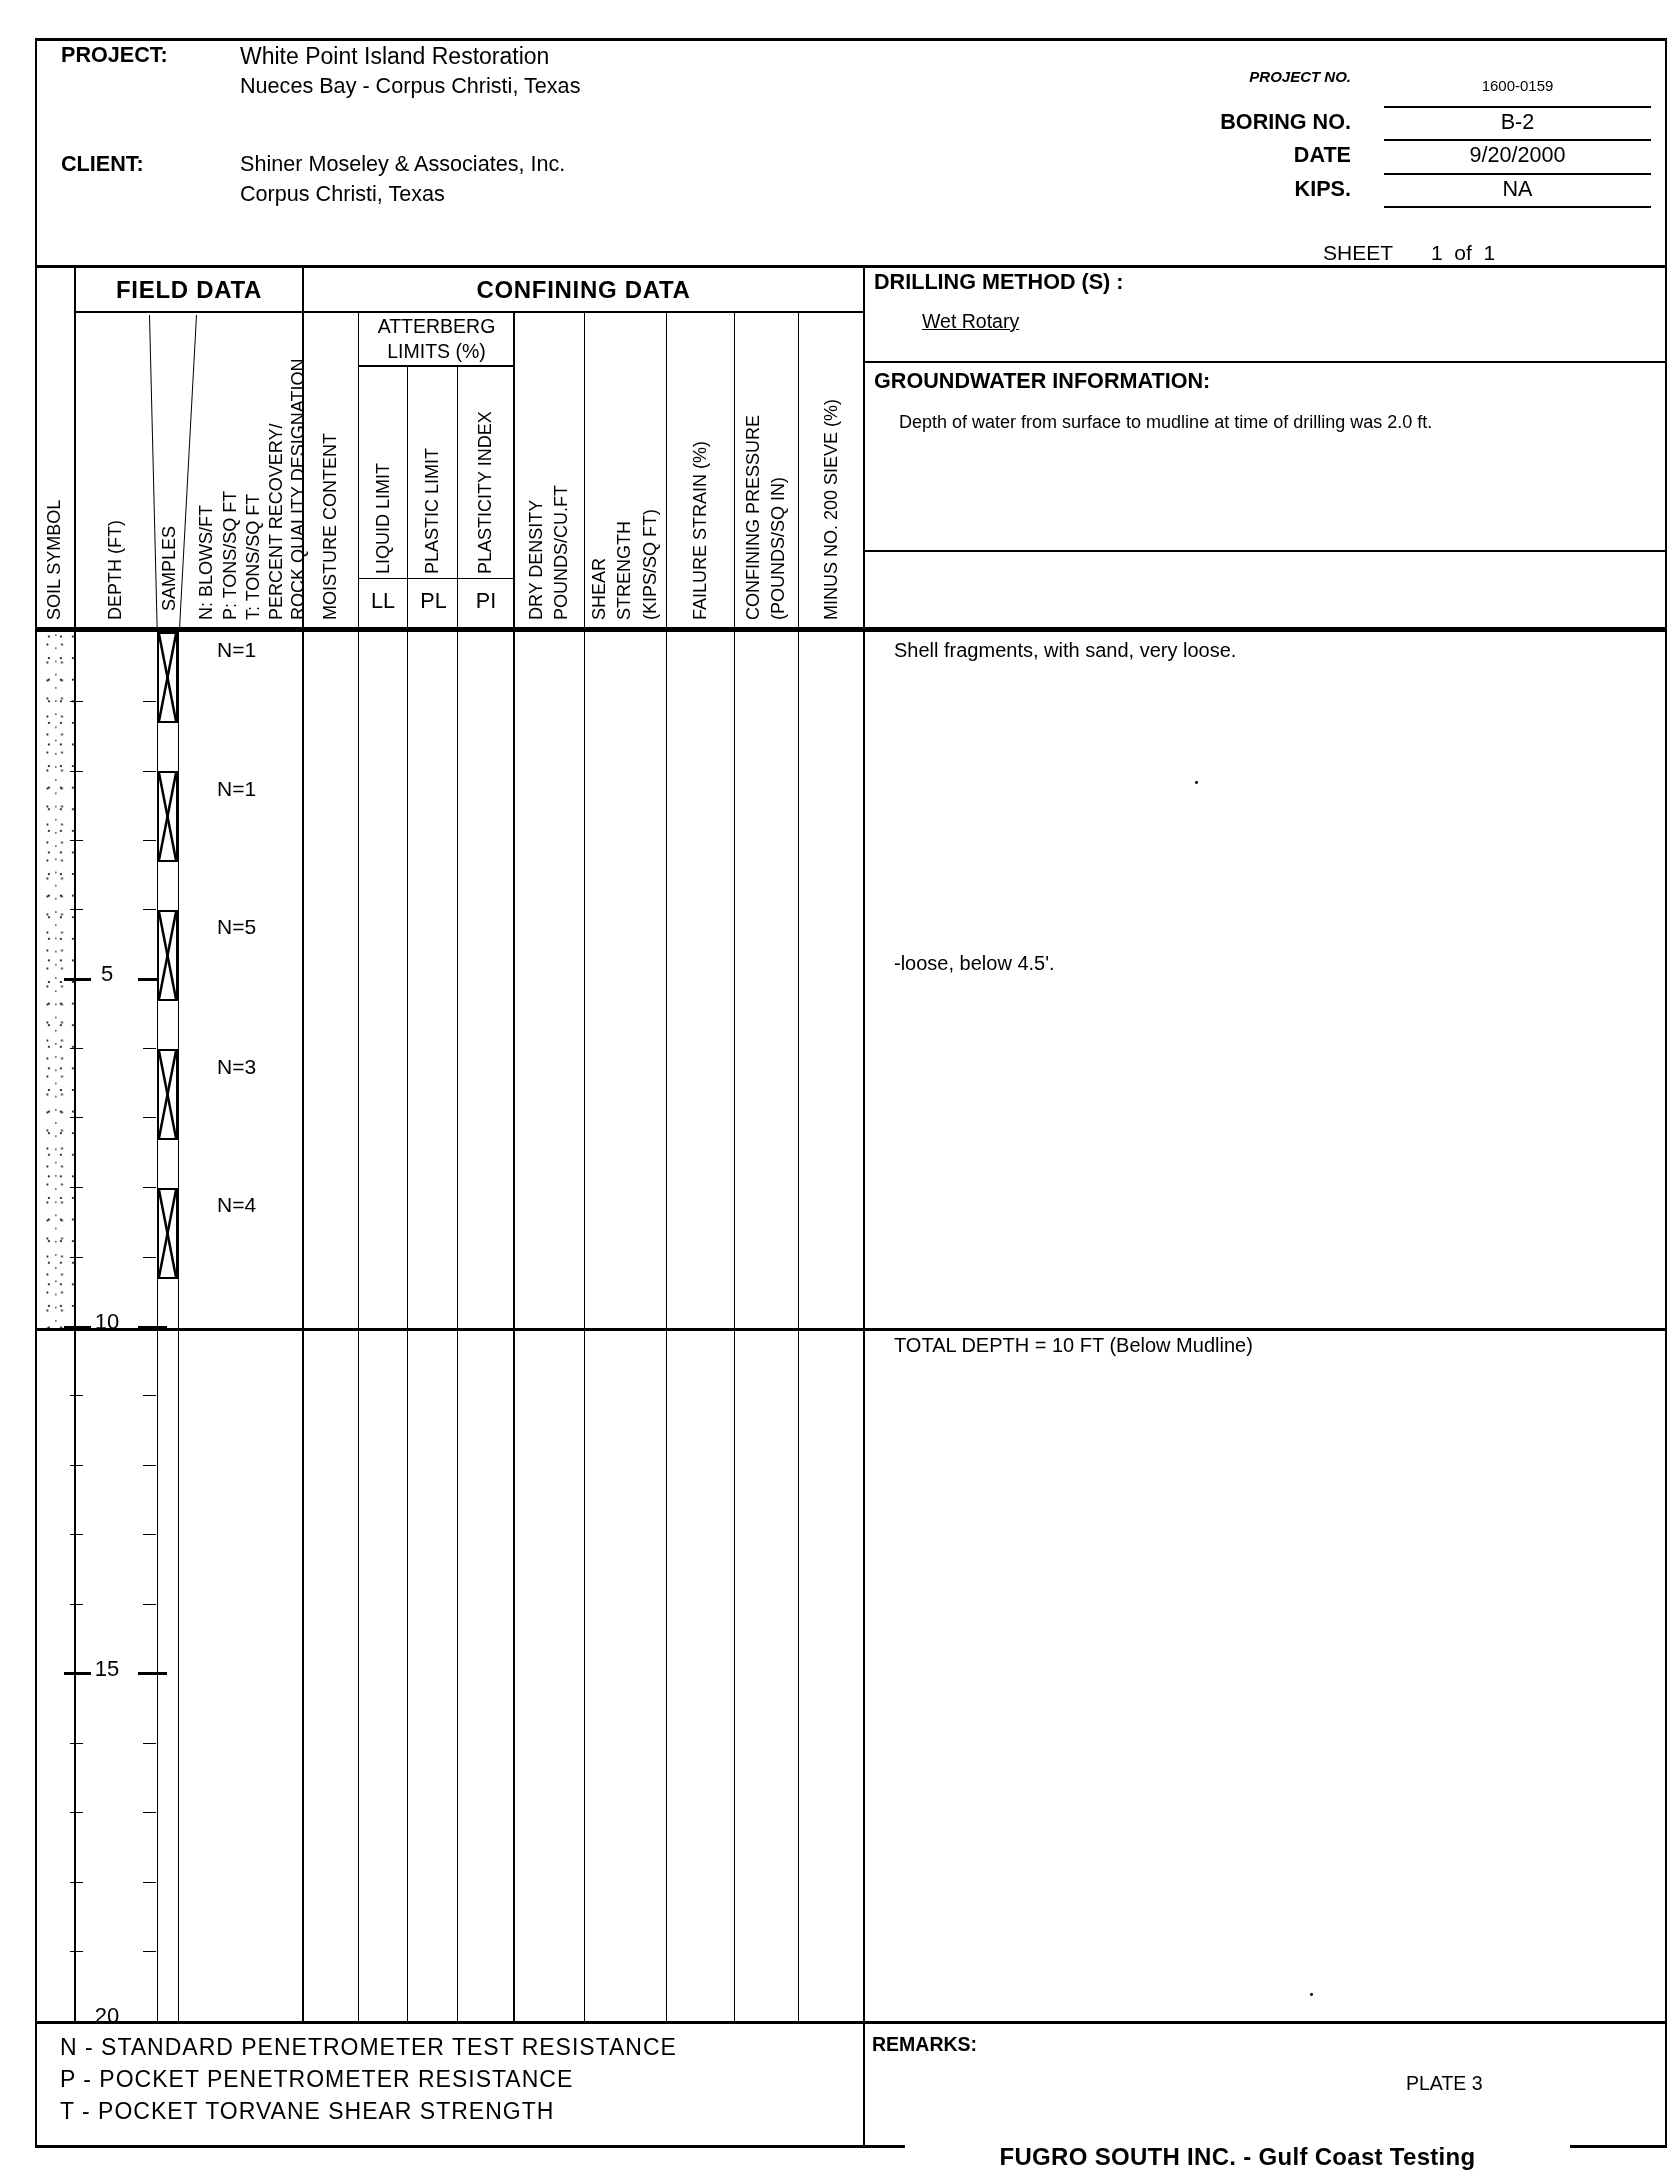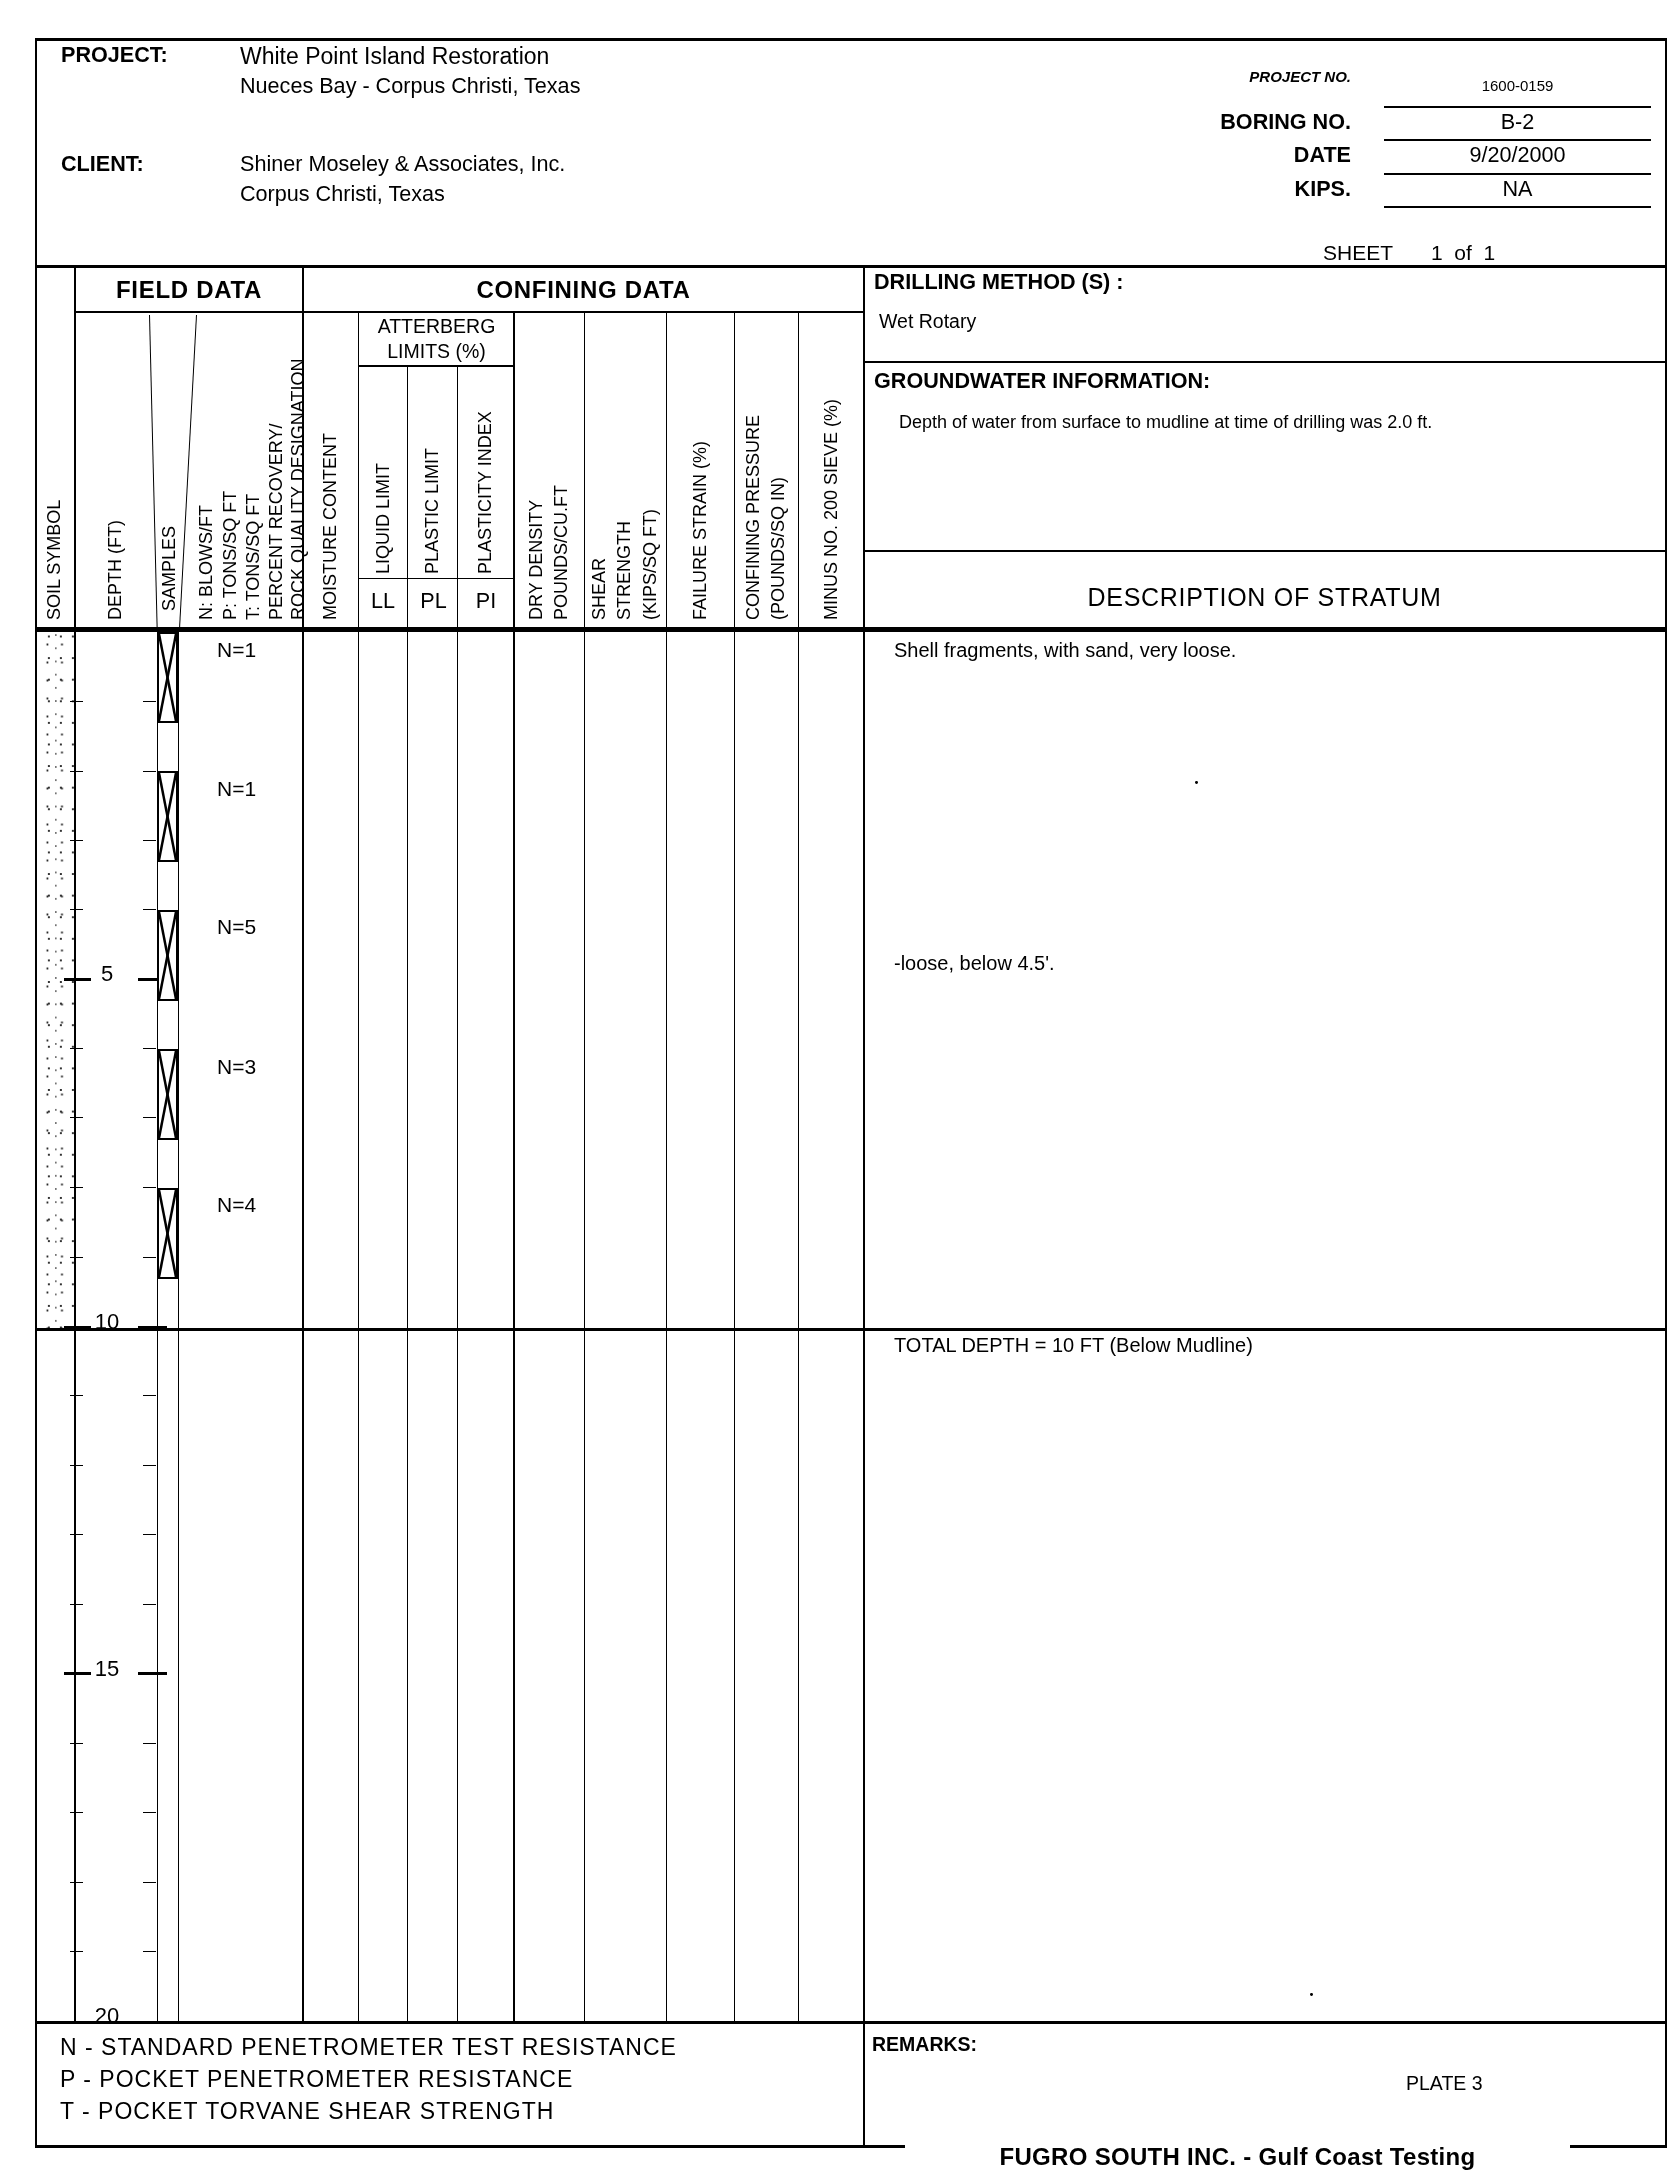--- a/index.html
+++ b/index.html
@@ -109,26 +109,25 @@
   <div class="vtext" style="left:691px;top:620px;">FAILURE STRAIN (%)</div>
   <div class="vtext" style="left:744px;top:620px;">CONFINING PRESSURE</div>
   <div class="vtext" style="left:769px;top:620px;">(POUNDS/SQ IN)</div>
   <div class="vtext" style="left:822px;top:620px;">MINUS NO. 200 SIEVE (%)</div>
 
   <div class="txt ctr" style="left:359px;top:589px;width:48px;font-size:21.6px;">LL</div>
   <div class="txt ctr" style="left:409px;top:589px;width:49px;font-size:21.6px;">PL</div>
   <div class="txt ctr" style="left:459px;top:589px;width:54px;font-size:21.6px;">PI</div>
 
   <div class="txt b" style="left:874px;top:270px;font-size:21.6px;">DRILLING METHOD (S) :</div>
-  <div class="txt" style="left:879px;top:310px;font-size:19.5px;">Wet Rotary</div>
+  <div class="txt" style="left:922px;top:310px;font-size:19.5px;text-decoration:underline;">Wet Rotary</div>
   <div class="hline" style="left:863px;top:361px;width:802px;height:2.1px;"></div>
   <div class="txt b" style="left:874px;top:369px;font-size:21.6px;">GROUNDWATER INFORMATION:</div>
   <div class="txt" style="left:899px;top:412px;font-size:18px;">Depth of water from surface to mudline at time of drilling was 2.0 ft.</div>
   <div class="hline" style="left:863px;top:550px;width:802px;height:2.1px;"></div>
-  <div class="txt ctr" style="left:865px;top:583px;width:799px;font-size:25px;letter-spacing:0.7px;">DESCRIPTION OF STRATUM</div>
 
   <div class="txt" style="left:894px;top:639px;font-size:20px;">Shell fragments, with sand, very loose.</div>
   <div class="txt" style="left:894px;top:952px;font-size:20px;">-loose, below 4.5'.</div>
   <div class="txt" style="left:894px;top:1334px;font-size:20px;">TOTAL DEPTH = 10 FT (Below Mudline)</div>
 
   <div class="dot" style="left:1195px;top:781px;"></div>
   <div class="dot" style="left:1310px;top:1993px;"></div>
 
   <div class="stipple" style="left:38px;top:632px;width:36px;height:696px;"></div>
 

